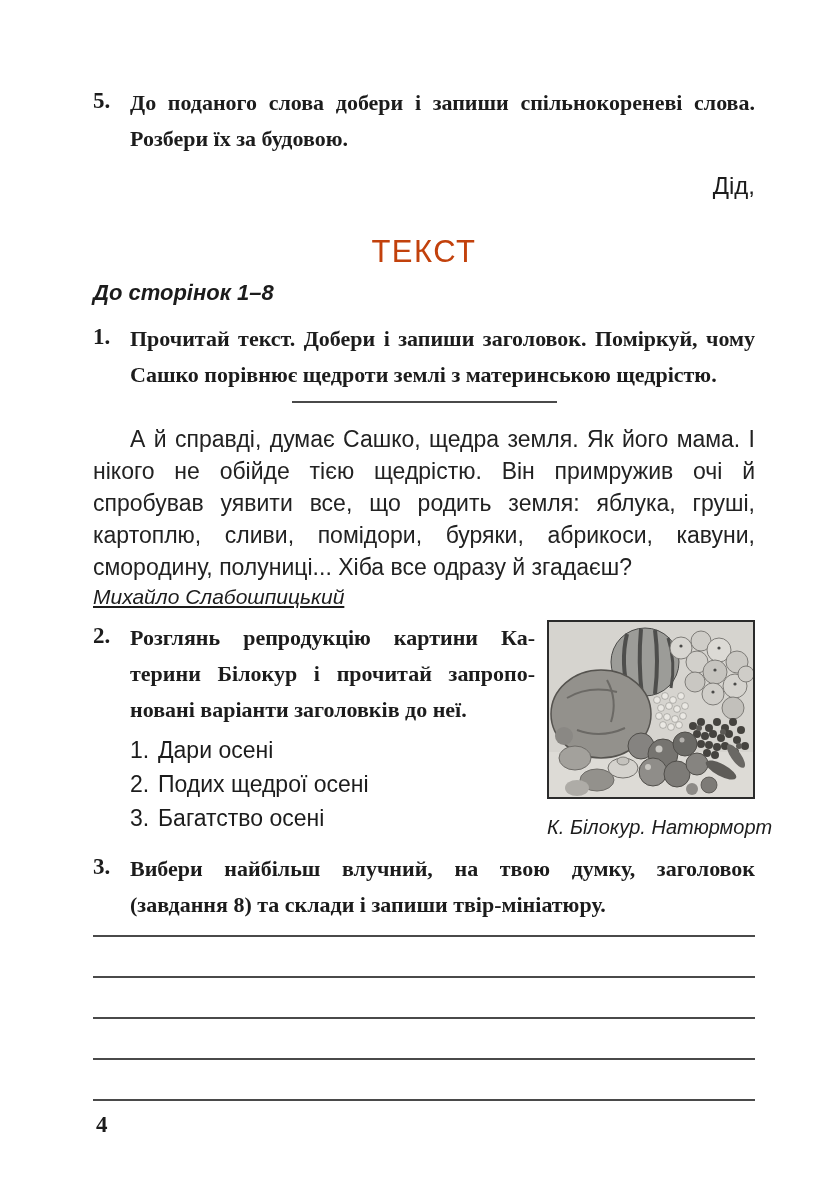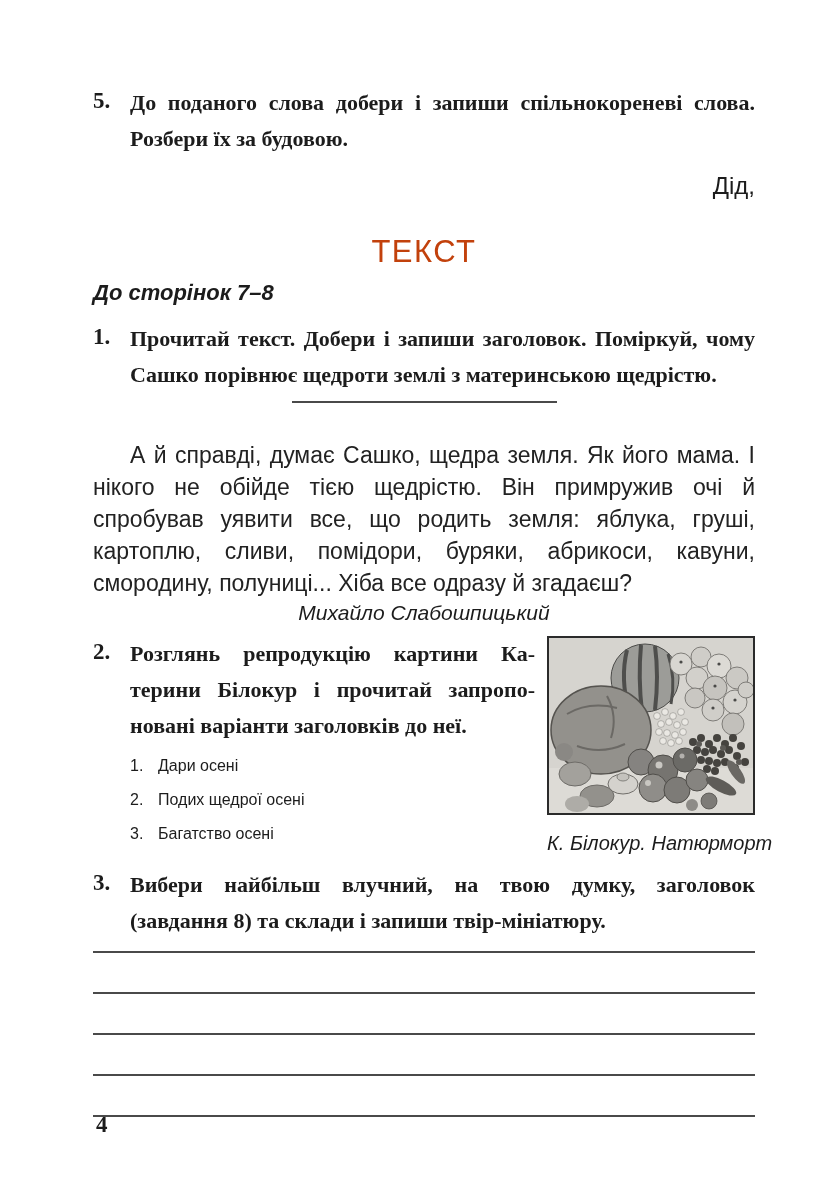--- a/index.html
+++ b/index.html
@@ -59,38 +59,38 @@
   .mt { margin-top:14px; }
   
   .title-line {
     width:265px;
     margin:8px auto 0 auto;
     border-bottom:2px solid #4a4a4a;
     height:2px;
   }
   
   .reading {
-    margin-top:36px;
+    margin-top:20px;
     font-size:23px; line-height:32px;
     text-align:justify;
     text-indent:37px;
     color:#222222;
   }
   .author {
     margin-top:1px;
-    text-align:center;
+    text-align:left;
     font-style:italic;
-    font-size:21px; line-height:26px;
+    font-size:21px; line-height:26px;text-decoration:underline;
   }
   
   .row2 { margin-top:10px; display:flex; gap:12px; }
   .row2 .col-left { flex:1; min-width:0; }
   .options { margin-top:5px; margin-left:37px; }
   .option {
-    font-size:16px; line-height:34px;
+    font-size:23px; line-height:34px;
     white-space:nowrap;
   }
   .option .opt-num { display:inline-block; min-width:28px; }
   figure { flex:0 0 208px; width:208px; }
   .img-frame {
     width:208px; height:179px;
     border:2px solid #2b2b2b;
     background:#d6d4cf;
   }
   .img-frame svg { display:block; width:100%; height:100%; }
@@ -124,21 +124,21 @@
       <span class="t-num">5.</span>
       <div class="t-body">До поданого слова добери і запиши спільнокореневі сло­ва. Розбери їх за будовою.</div>
     </section>
 
     <div class="fill-row">
       <span>Дід,</span>
       <span class="rule"></span>
     </div>
 
     <h1 class="heading">ТЕКСТ</h1>
-    <div class="pages-ref">До сторінок 7–8</div>
+    <div class="pages-ref">До сторінок 1–8</div>
 
     <section class="task mt">
       <span class="t-num">1.</span>
       <div class="t-body">Прочитай текст. Добери і запиши заголовок. Поміркуй, чому Сашко порівнює щедроти землі з материнською щедрістю.</div>
     </section>
 
     <div class="title-line"></div>
 
     <p class="reading">А й справді, думає Сашко, щедра земля. Як його мама. І нікого не обійде тією щедрістю. Він примружив очі й спробував уявити все, що родить земля: яблука, груші, картоплю, сливи, помідори, буряки, абрикоси, ка­вуни, смородину, полуниці... Хіба все одразу й згадаєш?</p>
     <div class="author">Михайло Слабошпицький</div>

